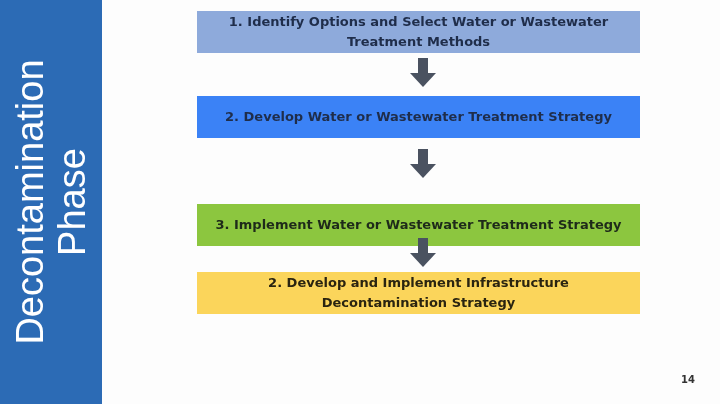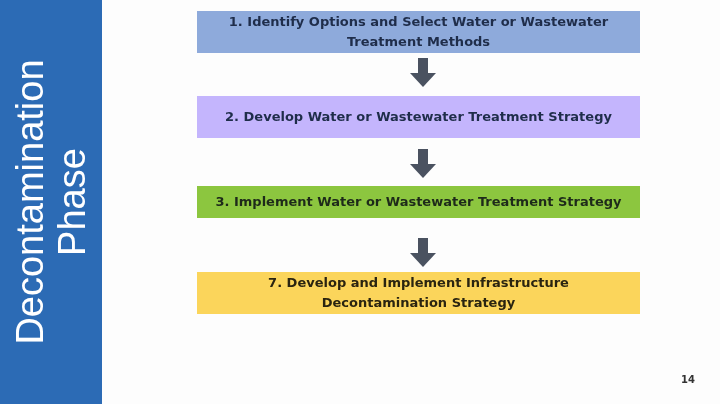--- a/index.html
+++ b/index.html
@@ -42,33 +42,33 @@
 </div>
 
 <div class="step" style="top:11px;height:42px;background:#8eaadb;color:#1f2d4a;">
   <span>1. Identify Options and Select Water or Wastewater Treatment Methods</span>
 </div>
 <svg class="arrow" style="top:58px" viewBox="0 0 26 30">
   <rect x="8" y="0" width="10" height="16" fill="#4a5260"></rect>
   <polygon points="0,15 26,15 13,29" fill="#4a5260"></polygon>
 </svg>
 
-<div class="step" style="top:96px;height:42px;background:#c4b5fd;color:#1f2d4a;align-items:center;">
+<div class="step" style="top:96px;height:42px;background:#3b82f6;color:#1f2d4a;align-items:center;">
   <span>2. Develop Water or Wastewater Treatment Strategy</span>
 </div>
 <svg class="arrow" style="top:149px" viewBox="0 0 26 30">
   <rect x="8" y="0" width="10" height="16" fill="#4a5260"></rect>
   <polygon points="0,15 26,15 13,29" fill="#4a5260"></polygon>
 </svg>
 
-<div class="step" style="top:186px;height:32px;background:#8cc63f;color:#1e2a1a;">
+<div class="step" style="top:204px;height:42px;background:#8cc63f;color:#1e2a1a;">
   <span>3. Implement Water or Wastewater Treatment Strategy</span>
 </div>
 <svg class="arrow" style="top:238px" viewBox="0 0 26 30">
   <rect x="8" y="0" width="10" height="16" fill="#4a5260"></rect>
   <polygon points="0,15 26,15 13,29" fill="#4a5260"></polygon>
 </svg>
 
 <div class="step" style="top:272px;height:42px;background:#fbd55b;color:#2a2410;">
-  <span>7. Develop and Implement Infrastructure Decontamination Strategy</span>
+  <span>2. Develop and Implement Infrastructure Decontamination Strategy</span>
 </div>
 
 <div class="page-num">14</div>
 
 </body></html>

